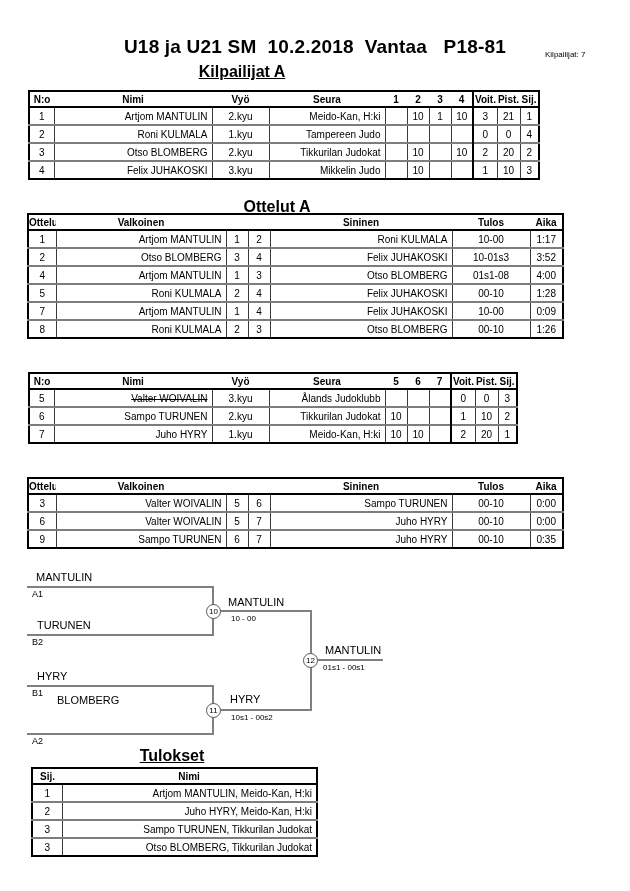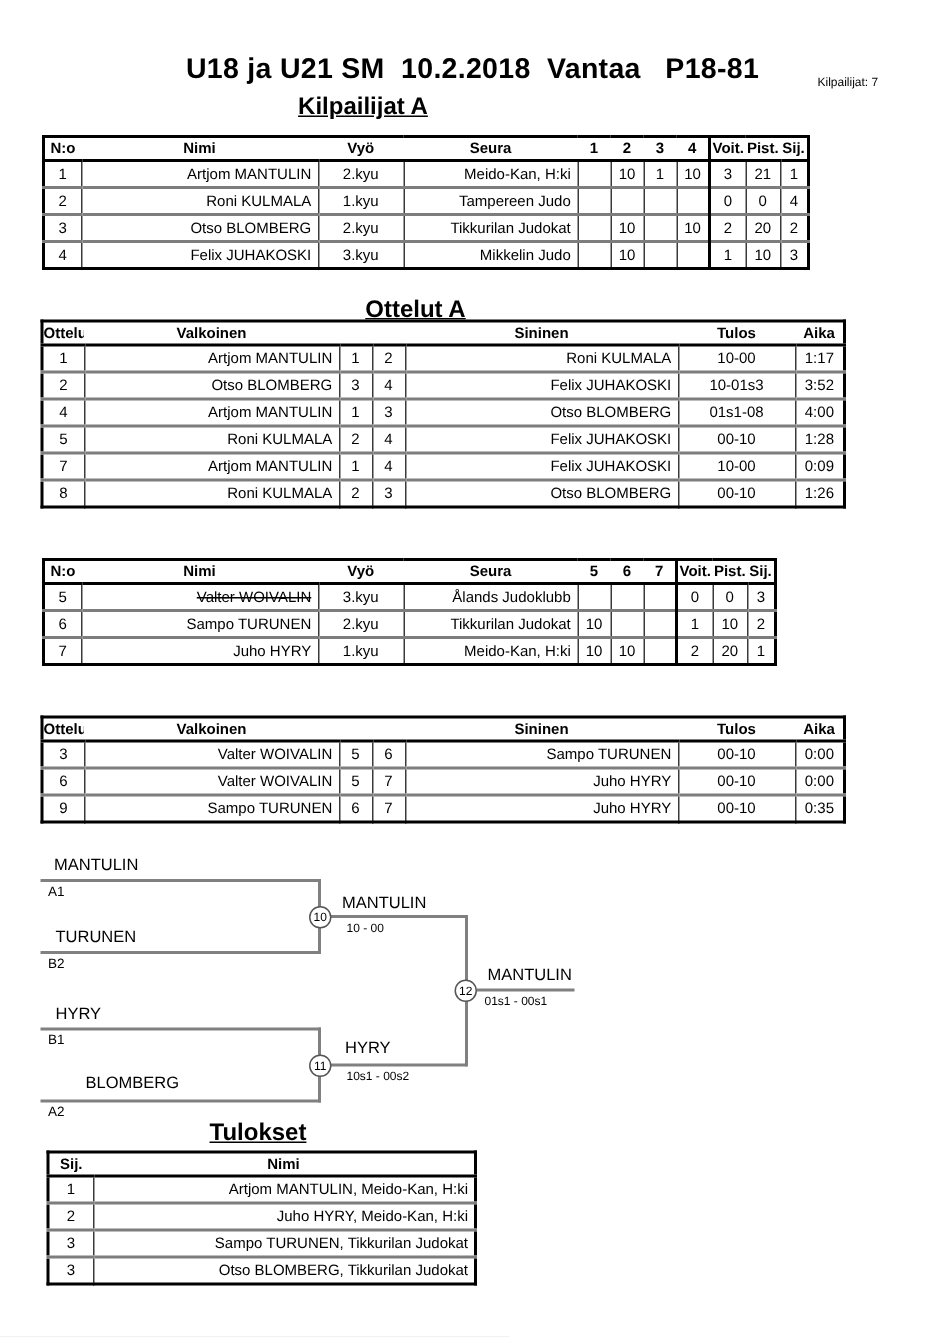--- a/index.html
+++ b/index.html
@@ -342,21 +342,21 @@
     <div class="bs" style="left:32px;top:589px;">A1</div>
 
     <div class="bn" style="left:37px;top:619px;">TURUNEN</div>
     <div class="bh" style="left:27px;top:634px;width:187px;"></div>
     <div class="bs" style="left:32px;top:637px;">B2</div>
 
     <div class="bn" style="left:37px;top:670px;">HYRY</div>
     <div class="bh" style="left:27px;top:685px;width:187px;"></div>
     <div class="bs" style="left:32px;top:688px;">B1</div>
 
-    <div class="bn" style="left:37px;top:716px;padding-left:20px;">BLOMBERG</div>
+    <div class="bn" style="left:37px;top:694px;padding-left:20px;">BLOMBERG</div>
     <div class="bh" style="left:27px;top:733px;width:187px;"></div>
     <div class="bs" style="left:32px;top:736px;">A2</div>
 
     <div class="bv" style="left:212px;top:586px;height:50px;"></div>
     <div class="bv" style="left:212px;top:685px;height:50px;"></div>
     <div class="bc" style="left:206px;top:604px;">10</div>
     <div class="bc" style="left:206px;top:703px;">11</div>
 
     <div class="bn" style="left:228px;top:596px;">MANTULIN</div>
     <div class="bh" style="left:220px;top:610px;width:91px;"></div>

